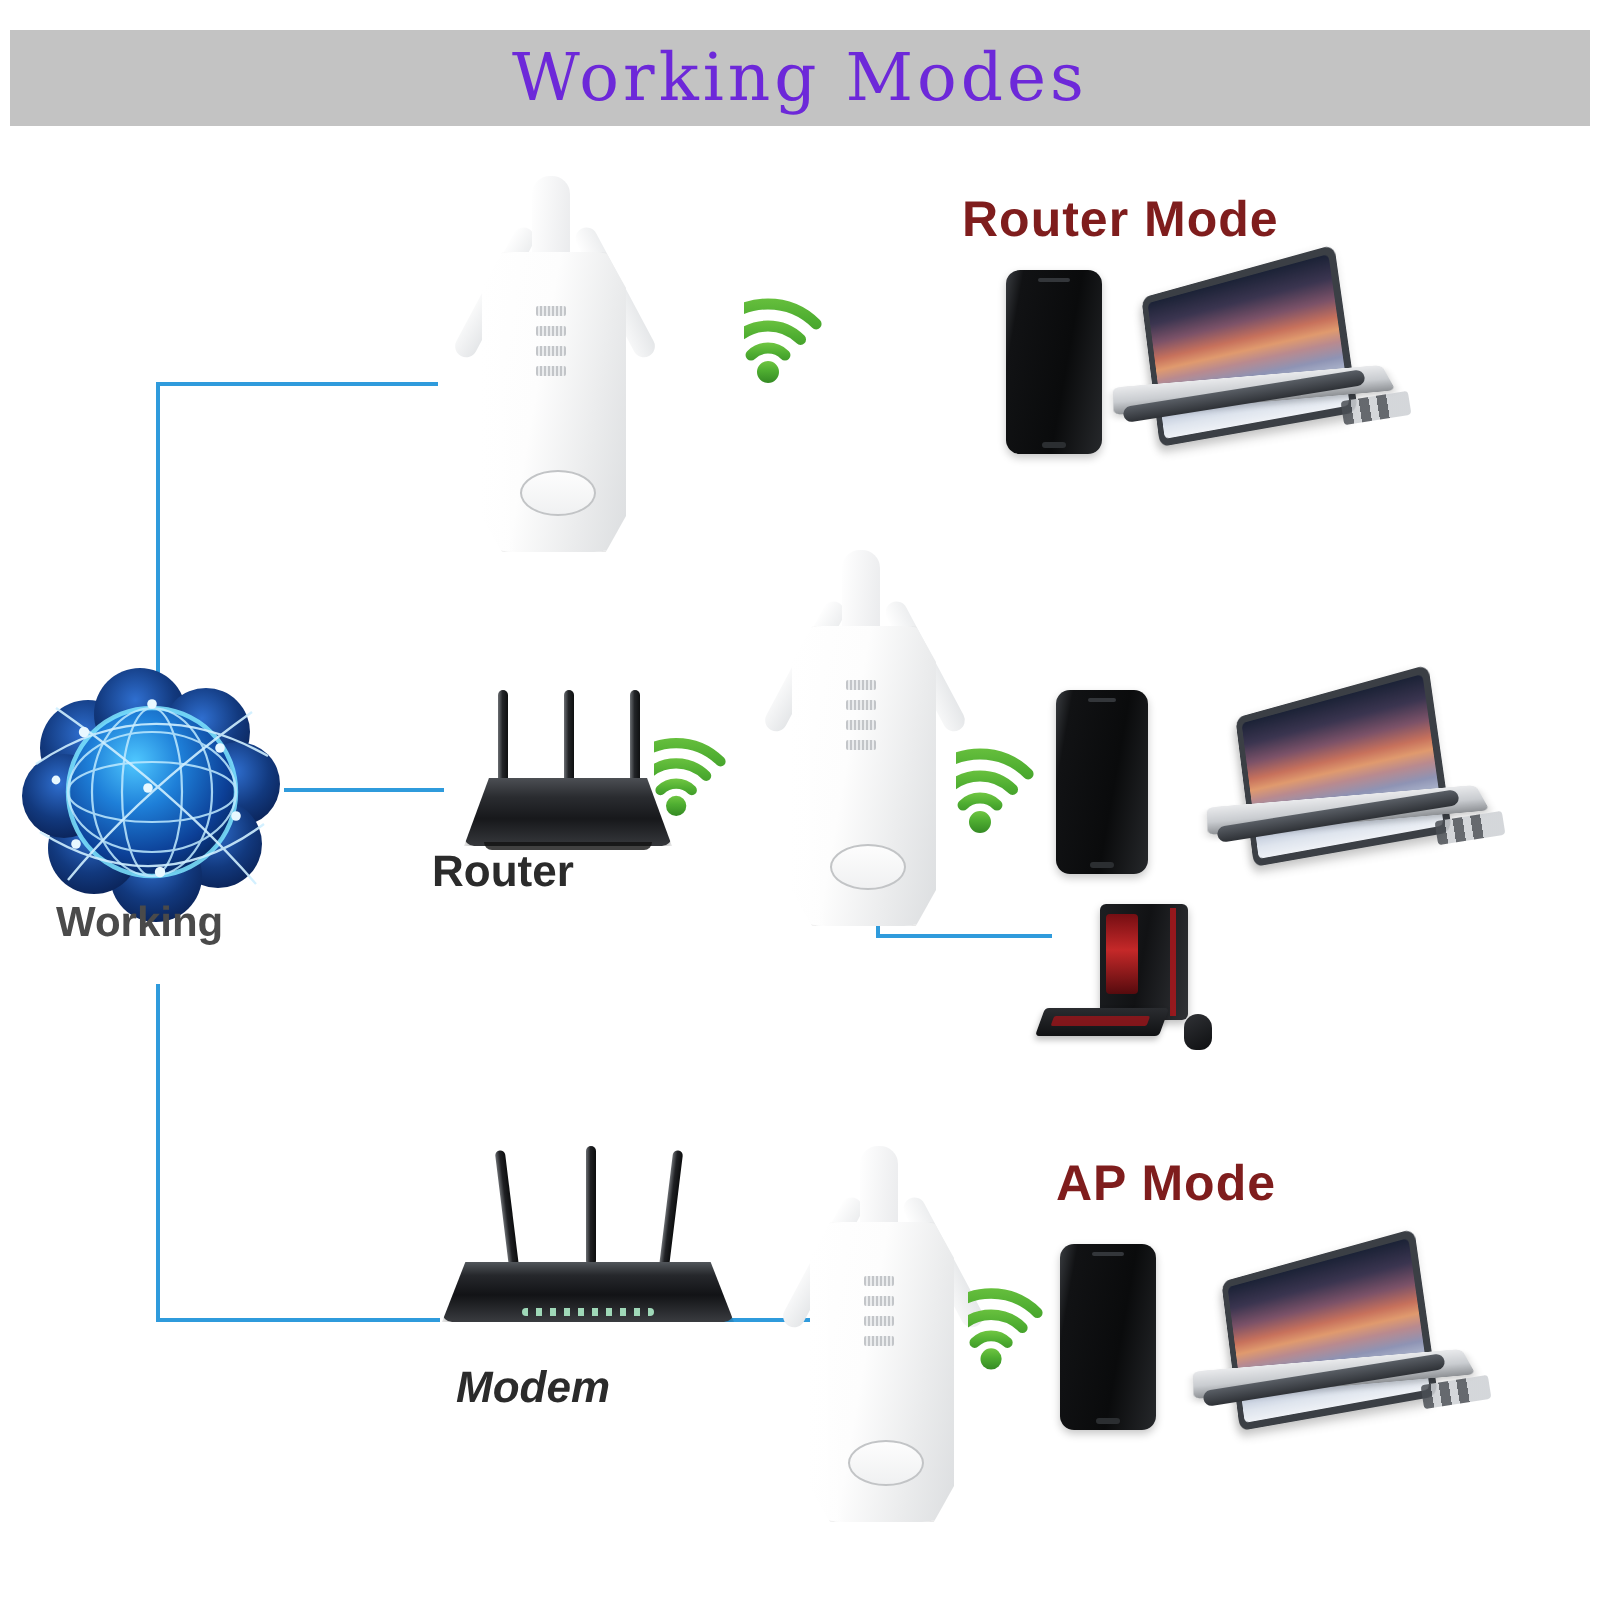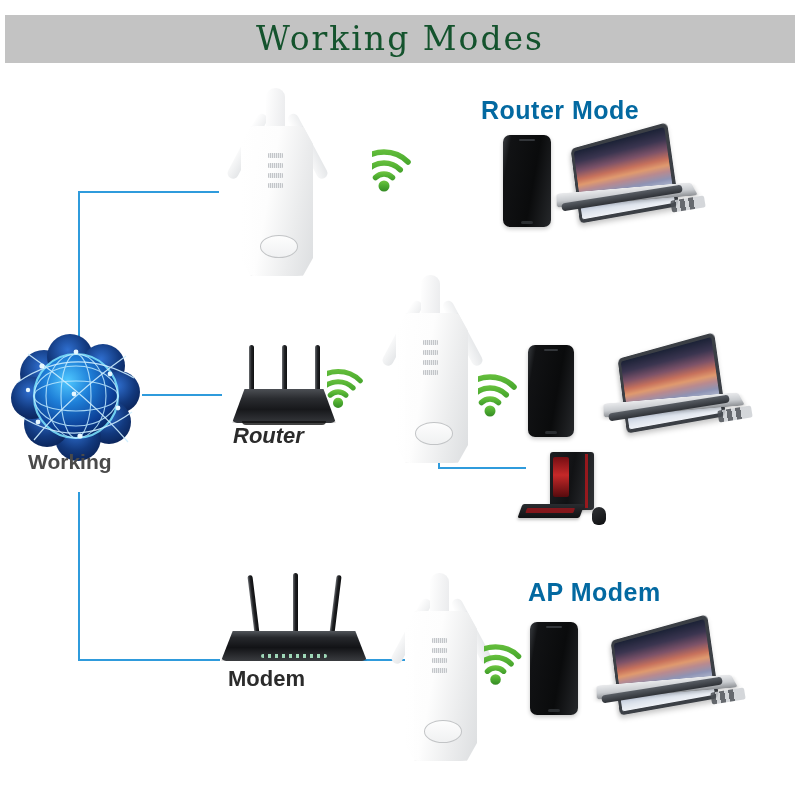--- a/index.html
+++ b/index.html
@@ -32,39 +32,39 @@
     background: #c3c3c3;
   }
   .banner-title {
     position: absolute;
     left: 0;
     top: 0;
     width: 790px;
     height: 48px;
     line-height: 48px;
     text-align: center;
-    color: #14532d;
+    color: #6d28d9;
     font-family: "DejaVu Serif", serif;
     font-size: 33px;
     letter-spacing: 2px;
     white-space: nowrap;
   }
 
   
   .line {
     position: absolute;
     background: #2f9bdc;
   }
   .line-h { height: 2px; }
   .line-v { width: 2px; }
 
   
   .mode-label {
     position: absolute;
-    color: #0369a1;
+    color: #7f1d1d;
     font-weight: bold;
     font-size: 25px;
     white-space: nowrap;
     letter-spacing: 0.5px;
   }
   .dev-label {
     position: absolute;
     color: #2b2b2b;
     font-weight: bold;
     font-size: 22px;
@@ -447,21 +447,21 @@
     <div class="lap-ports"></div>
   </div>
 
   <div class="router" style="left:232px; top:345px; width:110px; height:86px;">
     <div class="r-ant" style="left:17px; top:0;"></div>
     <div class="r-ant" style="left:50px; top:0;"></div>
     <div class="r-ant" style="left:83px; top:0;"></div>
     <div class="r-body"></div>
     <div class="r-foot"></div>
   </div>
-  <div class="dev-label" style="left:233px; top:423px;font-style:italic;">Router</div>
+  <div class="dev-label" style="left:216px; top:423px;">Router</div>
 
   <div class="wifi" style="left:327px; top:366px; width:48px; height:48px;">
     <svg width="48" height="48" viewBox="0 0 52 52">
       <g transform="rotate(-45 12 40)">
         <circle cx="12" cy="40" r="5.5" fill="url(#wf1)"></circle>
         <path d="M12 28 a12 12 0 0 1 12 12" fill="none" stroke="url(#wf1)" stroke-width="5.5" stroke-linecap="round"></path>
         <path d="M12 17 a23 23 0 0 1 23 23" fill="none" stroke="url(#wf1)" stroke-width="5.5" stroke-linecap="round"></path>
         <path d="M12 6 a34 34 0 0 1 34 34" fill="none" stroke="url(#wf1)" stroke-width="5.5" stroke-linecap="round"></path>
       </g>
     </svg>
@@ -513,21 +513,21 @@
     <div class="pc-mouse"></div>
   </div>
 
   <div class="modem" style="left:221px; top:575px; width:150px; height:90px;">
     <div class="m-ant" style="left:30px; top:0; transform:rotate(-7deg);"></div>
     <div class="m-ant" style="left:72px; top:-2px;"></div>
     <div class="m-ant" style="left:112px; top:0; transform:rotate(7deg);"></div>
     <div class="m-body"></div>
     <div class="m-leds"></div>
   </div>
-  <div class="dev-label" style="left:228px; top:666px;">Modem</div>
+  <div class="dev-label" style="left:228px; top:681px;font-style:italic;">Modem</div>
 
   <div class="extender" style="left:383px; top:565px; width:118px; height:185px;">
     <div class="ant ant-l"></div>
     <div class="ant ant-r"></div>
     <div class="ext-neck"></div>
     <div class="ext-body"></div>
     <div class="leds">
       <div class="led"></div>
       <div class="led"></div>
       <div class="led"></div>
@@ -540,21 +540,21 @@
     <svg width="50" height="50" viewBox="0 0 52 52">
       <g transform="rotate(-45 12 40)">
         <circle cx="12" cy="40" r="5.5" fill="url(#wf1)"></circle>
         <path d="M12 28 a12 12 0 0 1 12 12" fill="none" stroke="url(#wf1)" stroke-width="5.5" stroke-linecap="round"></path>
         <path d="M12 17 a23 23 0 0 1 23 23" fill="none" stroke="url(#wf1)" stroke-width="5.5" stroke-linecap="round"></path>
         <path d="M12 6 a34 34 0 0 1 34 34" fill="none" stroke="url(#wf1)" stroke-width="5.5" stroke-linecap="round"></path>
       </g>
     </svg>
   </div>
 
-  <div class="mode-label" style="left:528px; top:578px;">AP Modem</div>
+  <div class="mode-label" style="left:528px; top:578px;">AP Mode</div>
 
   <div class="phone" style="left:530px; top:622px; width:48px; height:93px;"></div>
 
   <div class="laptop" style="left:593px; top:612px; width:150px; height:100px;">
     <div class="lap-lid">
       <div class="lap-screen"></div>
     </div>
     <div class="lap-base"></div>
     <div class="lap-hinge"></div>
     <div class="lap-ports"></div>

